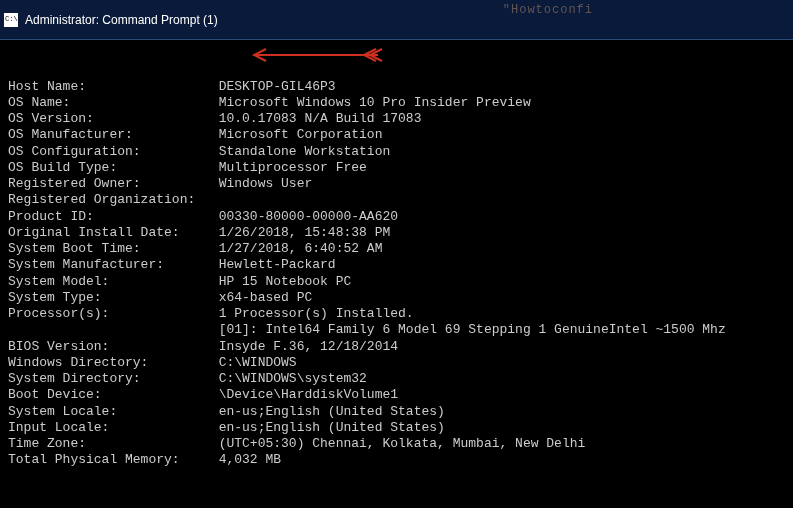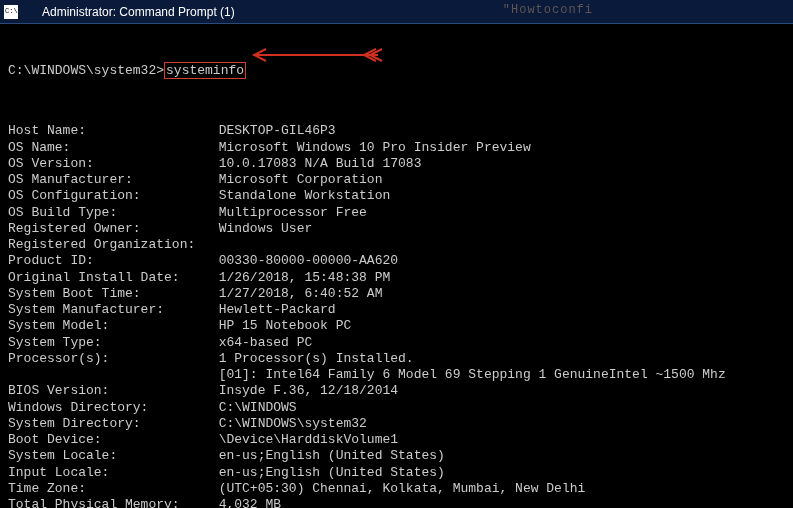--- a/index.html
+++ b/index.html
@@ -7,27 +7,27 @@
       width: 793px;
       height: 508px;
       background: #000;
       font-family: Consolas, 'Courier New', monospace;
       font-size: 13px;
       color: #ccc;
       overflow: hidden;
       position: relative;
     }
     .titlebar {
-      height: 24px;
+      height: 40px;
       background: #0a1a3a;
       border-bottom: 1px solid #2a4a7a;
       display: flex;
       align-items: center;
       padding: 0 4px;
-      gap: 24px;
+      gap: 7px;
     }
     .titlebar-icon {
       width: 14px;
       height: 14px;
       background: #fff;
       display: inline-block;
       position: relative;
     }
     .titlebar-icon::before {
       content: "C:\\";
@@ -77,21 +77,20 @@
 <body>
 
 <div class="titlebar">
   <span class="titlebar-icon"></span>
   <span class="titlebar-text">Administrator: Command Prompt (1)</span>
 </div>
 
 <div class="watermark">"Howtoconfi</div>
 
 <div class="terminal">
-  <div class="prompt-line"><span>C:\WINDOWS\system32&gt;</span><span class="cmd-box"><span>systeminfo</span></span></div>
   <div id="rows"><div class="row">Host Name:                 DESKTOP-GIL46P3</div><div class="row">OS Name:                   Microsoft Windows 10 Pro Insider Preview</div><div class="row">OS Version:                10.0.17083 N/A Build 17083</div><div class="row">OS Manufacturer:           Microsoft Corporation</div><div class="row">OS Configuration:          Standalone Workstation</div><div class="row">OS Build Type:             Multiprocessor Free</div><div class="row">Registered Owner:          Windows User</div><div class="row">Registered Organization:   </div><div class="row">Product ID:                00330-80000-00000-AA620</div><div class="row">Original Install Date:     1/26/2018, 15:48:38 PM</div><div class="row">System Boot Time:          1/27/2018, 6:40:52 AM</div><div class="row">System Manufacturer:       Hewlett-Packard</div><div class="row">System Model:              HP 15 Notebook PC</div><div class="row">System Type:               x64-based PC</div><div class="row">Processor(s):              1 Processor(s) Installed.</div><div class="row">                           [01]: Intel64 Family 6 Model 69 Stepping 1 GenuineIntel ~1500 Mhz</div><div class="row">BIOS Version:              Insyde F.36, 12/18/2014</div><div class="row">Windows Directory:         C:\WINDOWS</div><div class="row">System Directory:          C:\WINDOWS\system32</div><div class="row">Boot Device:               \Device\HarddiskVolume1</div><div class="row">System Locale:             en-us;English (United States)</div><div class="row">Input Locale:              en-us;English (United States)</div><div class="row">Time Zone:                 (UTC+05:30) Chennai, Kolkata, Mumbai, New Delhi</div><div class="row">Total Physical Memory:     4,032 MB</div></div>
 </div>
 
 <svg class="arrow" width="140" height="18">
   <line x1="8" y1="9" x2="130" y2="9" stroke="#d03020" stroke-width="2"></line>
   <polyline points="18,3 6,9 18,15" fill="none" stroke="#d03020" stroke-width="2"></polyline>
   <polyline points="134,3 122,9 134,15" fill="none" stroke="#d03020" stroke-width="2"></polyline>
   <polyline points="128,3 116,9 128,15" fill="none" stroke="#d03020" stroke-width="2"></polyline>
 </svg>
 

